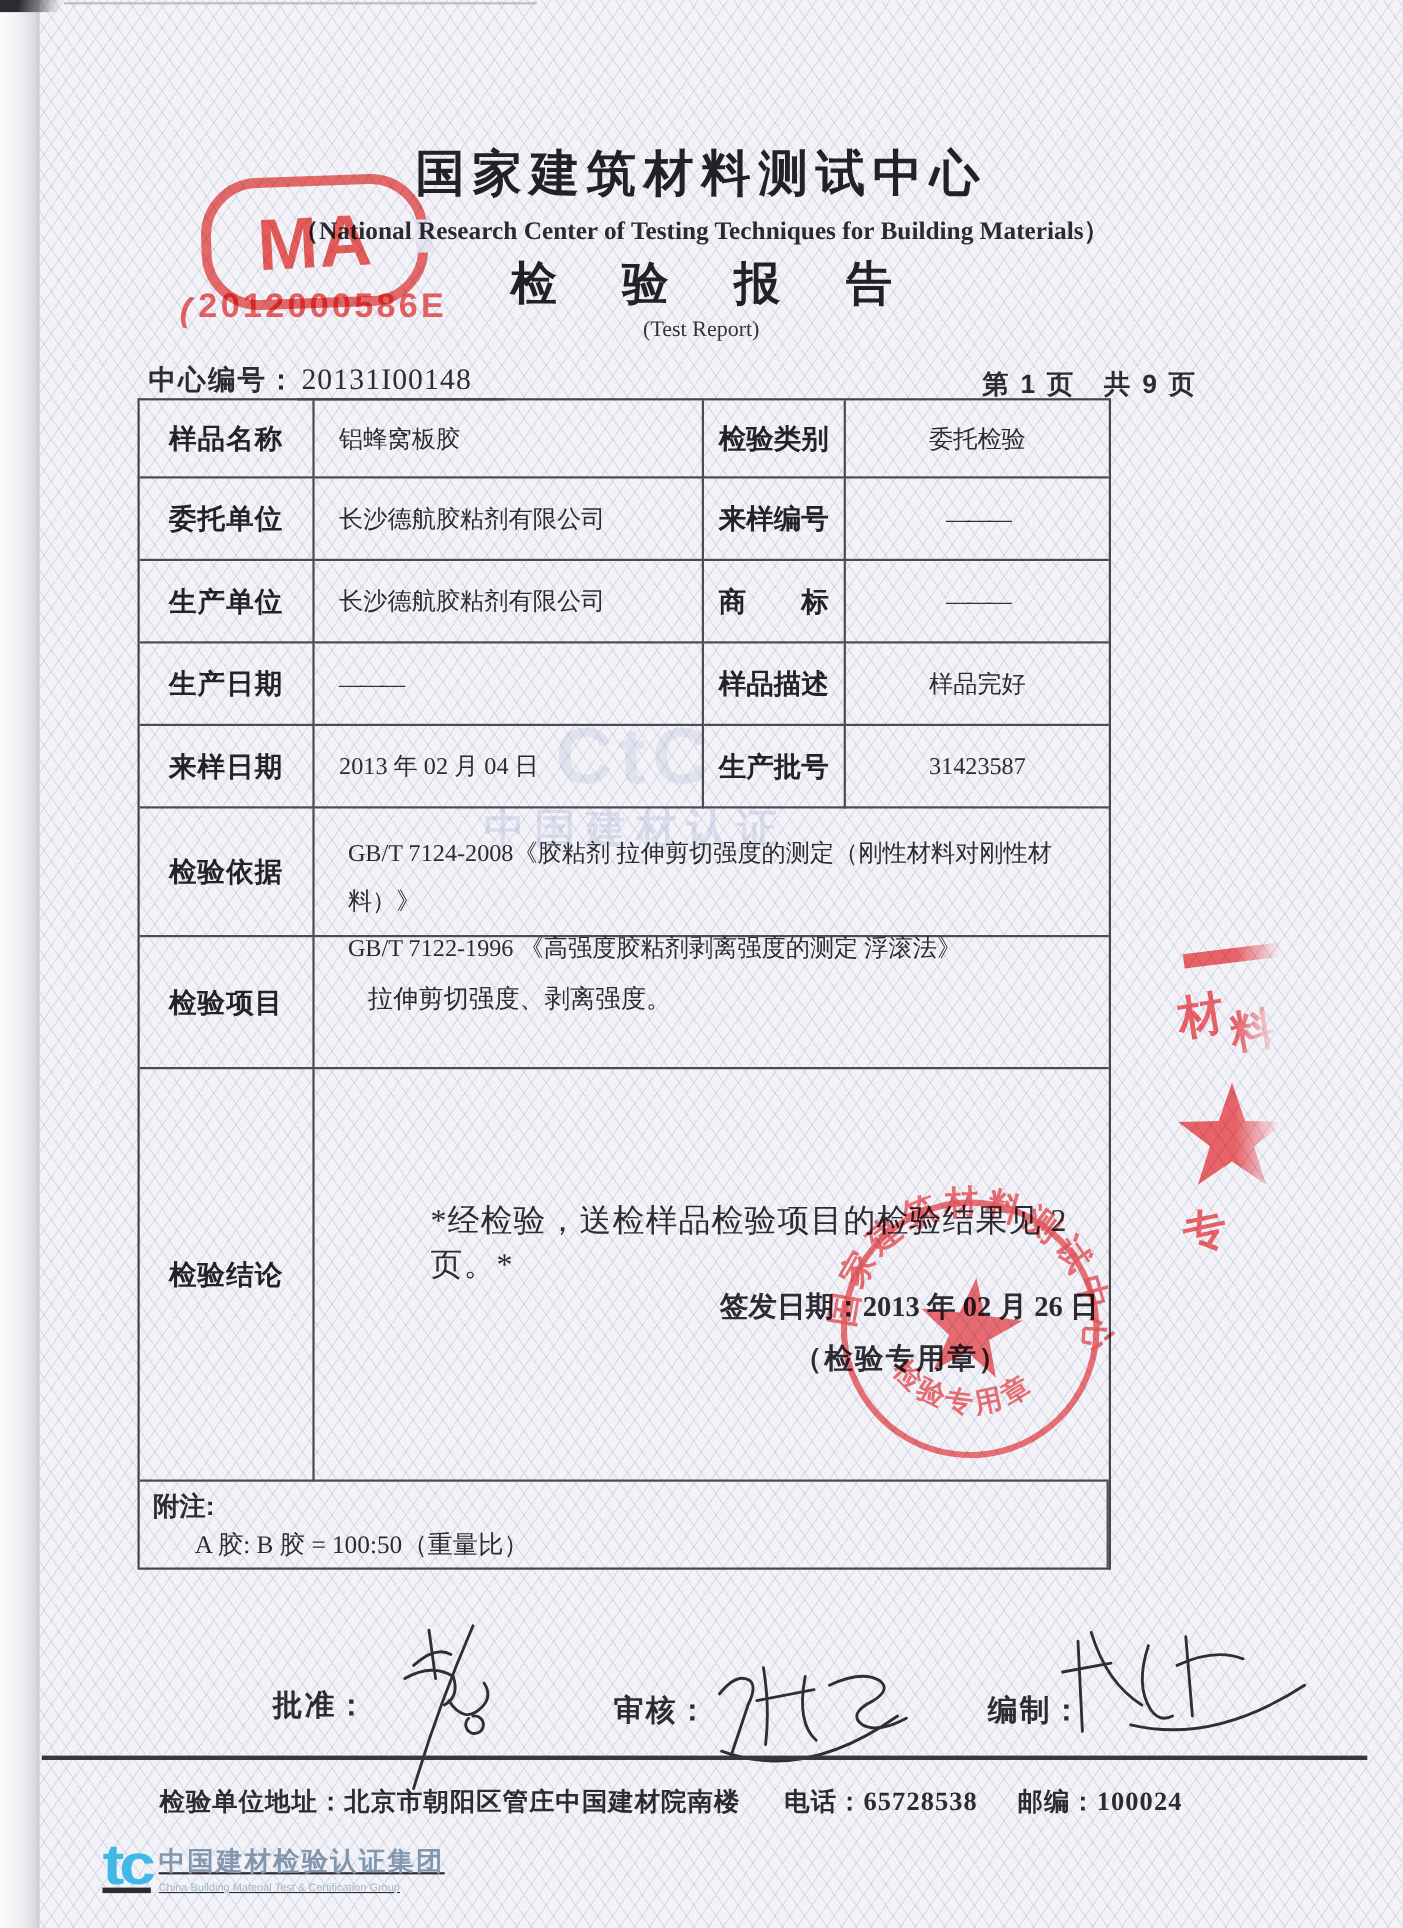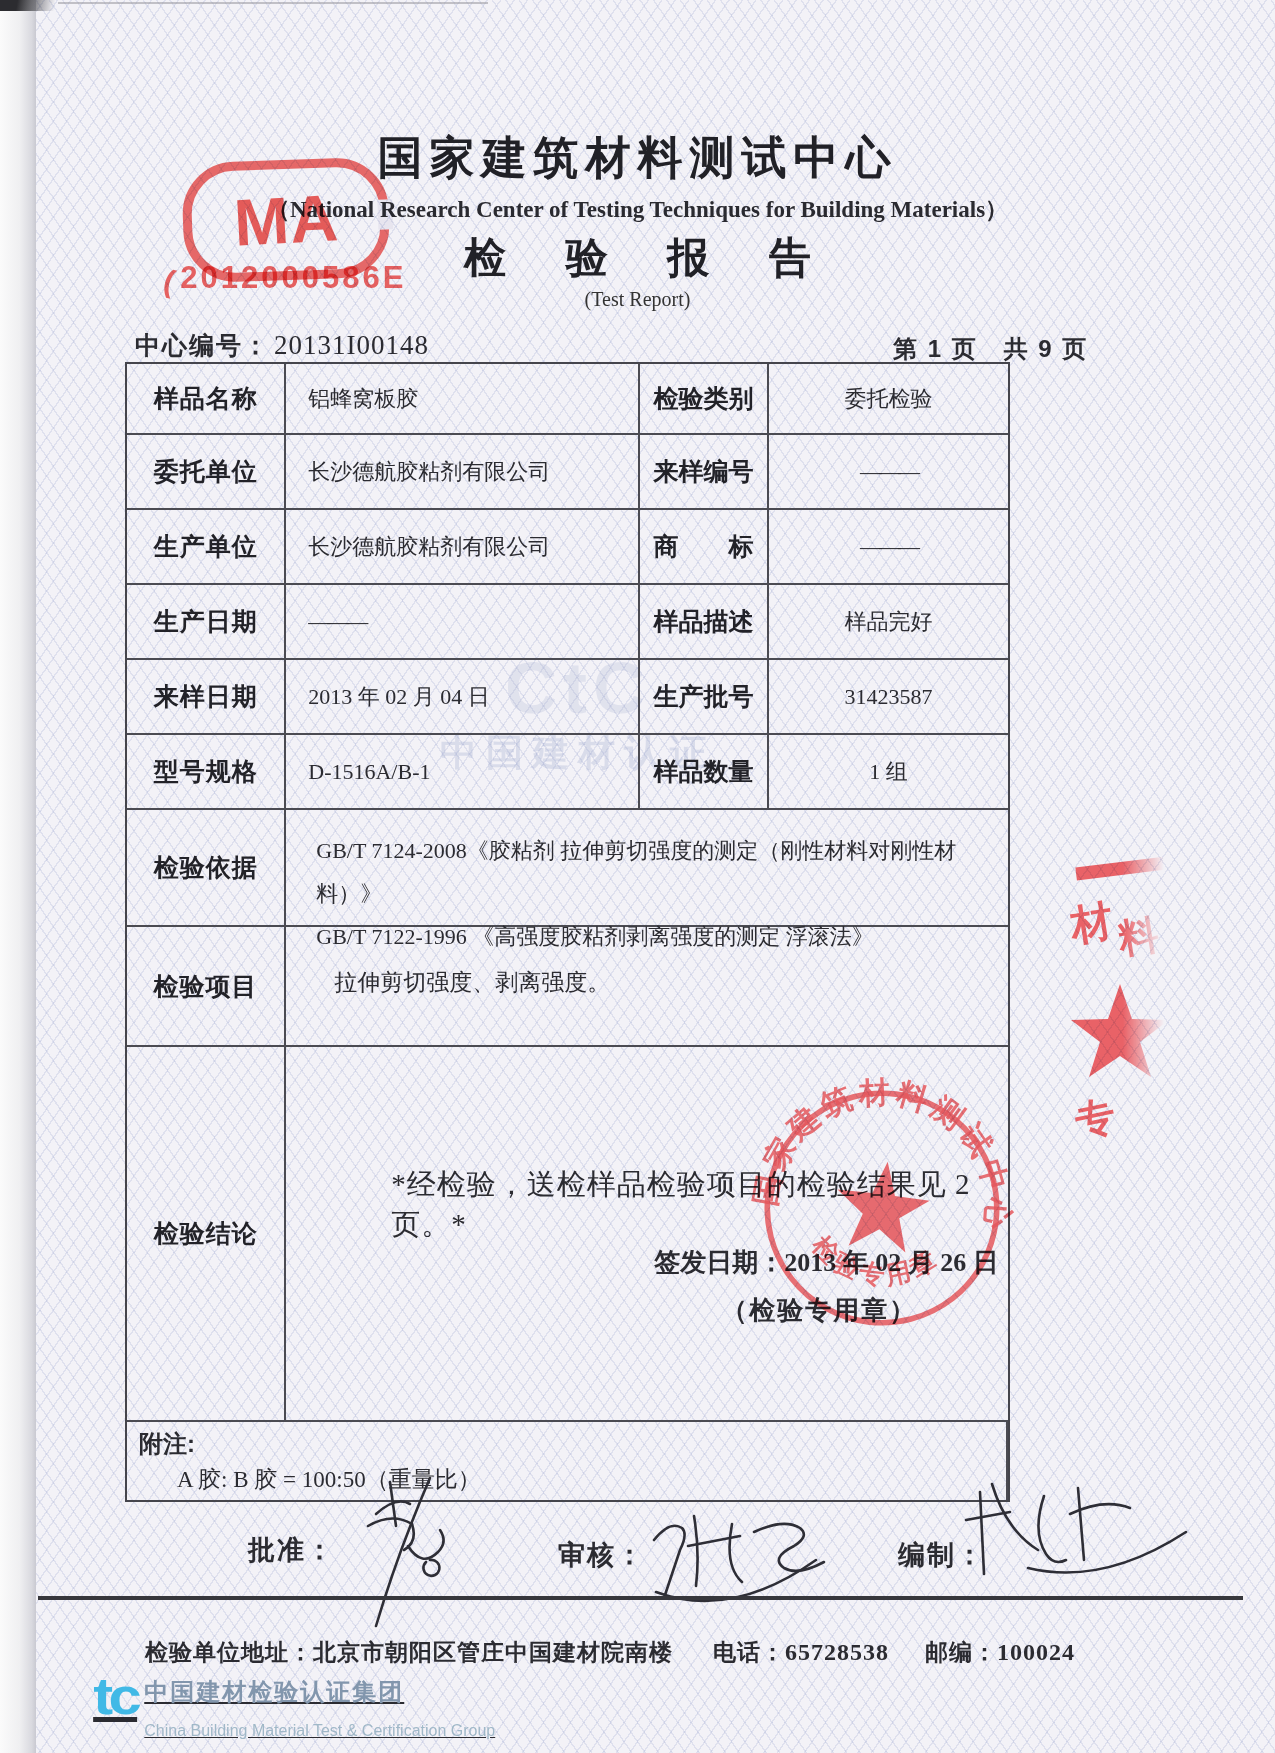--- a/index.html
+++ b/index.html
@@ -77,29 +77,29 @@
   .wm-cn{font-family:"Liberation Sans",sans-serif;font-weight:700;font-size:37px;
         color:rgba(158,168,206,.30);letter-spacing:9px;margin-top:4px;}
 
   
   .sig-label{font-family:"Liberation Sans",sans-serif;font-weight:700;font-size:27px;letter-spacing:2px;}
   .sig-svg path{fill:none;stroke:#2e2e36;stroke-width:2.6;stroke-linecap:round;}
 
   .bottom-rule{left:38px;top:1596px;width:1205px;height:4px;background:#37373c;}
 
   .footer{left:145px;top:1622px;font-size:23px;font-weight:700;display:flex;align-items:baseline;}
-  .footer .sans{letter-spacing:1px;margin-top:15px;}
+  .footer .sans{letter-spacing:1px;}
   .f-gap1{margin-left:40px;} .f-gap2{margin-left:36px;}
   .footer .num{font-size:24px;letter-spacing:1px;}
 
   .logo{left:96px;top:1676px;display:flex;align-items:flex-start;text-decoration:underline;}
   .logo-glyph{font-family:"Liberation Sans",sans-serif;font-weight:700;font-size:52px;line-height:.8;
         color:#41b9e6;letter-spacing:-4px;margin-right:10px;transform:scaleX(1.15);}
   .logo-cn{font-family:"Liberation Sans",sans-serif;font-weight:700;font-size:24px;color:#8296ad;letter-spacing:2px;}
-  .logo-en{font-family:"Liberation Sans",sans-serif;font-size:16px;color:#a0b8c8;margin-top:14px;}
+  .logo-en{font-family:"Liberation Sans",sans-serif;font-size:10px;color:#a0b8c8;margin-top:3px;}
 
   
   .seal{mix-blend-mode:multiply;opacity:.9;}
   .seal-main{left:750px;top:1076px;width:264px;height:264px;transform:rotate(7deg);}
   .seal-frag{left:1068px;top:852px;width:100px;height:310px;
         -webkit-mask-image:linear-gradient(90deg,#000 55%,transparent 96%);
         mask-image:linear-gradient(90deg,#000 55%,transparent 96%);}
 </style>
 </head>
 <body>
@@ -153,26 +153,20 @@
       <div class="cell lab h75">生产日期</div>
       <div class="cell v1 h75 dash">———</div>
       <div class="cell lab2 h75">样品描述</div>
       <div class="cell v2 h75 last">样品完好</div>
     </div>
     <div class="trow">
       <div class="cell lab h75">来样日期</div>
       <div class="cell v1 h75">2013 年 02 月 04 日</div>
       <div class="cell lab2 h75">生产批号</div>
       <div class="cell v2 h75 last">31423587</div>
-    </div>
-    <div class="trow">
-      <div class="cell lab h75">型号规格</div>
-      <div class="cell v1 h75">D-1516A/B-1</div>
-      <div class="cell lab2 h75">样品数量</div>
-      <div class="cell v2 h75 last">1 组</div>
     </div>
     <div class="trow">
       <div class="cell lab h117">检验依据</div>
       <div class="cell wide h117 basis-content">
         <div>GB/T 7124-2008《胶粘剂 拉伸剪切强度的测定（刚性材料对刚性材料）》</div>
         <div>GB/T 7122-1996 《高强度胶粘剂剥离强度的测定 浮滚法》</div>
       </div>
     </div>
     <div class="trow">
       <div class="cell lab h120">检验项目</div>

